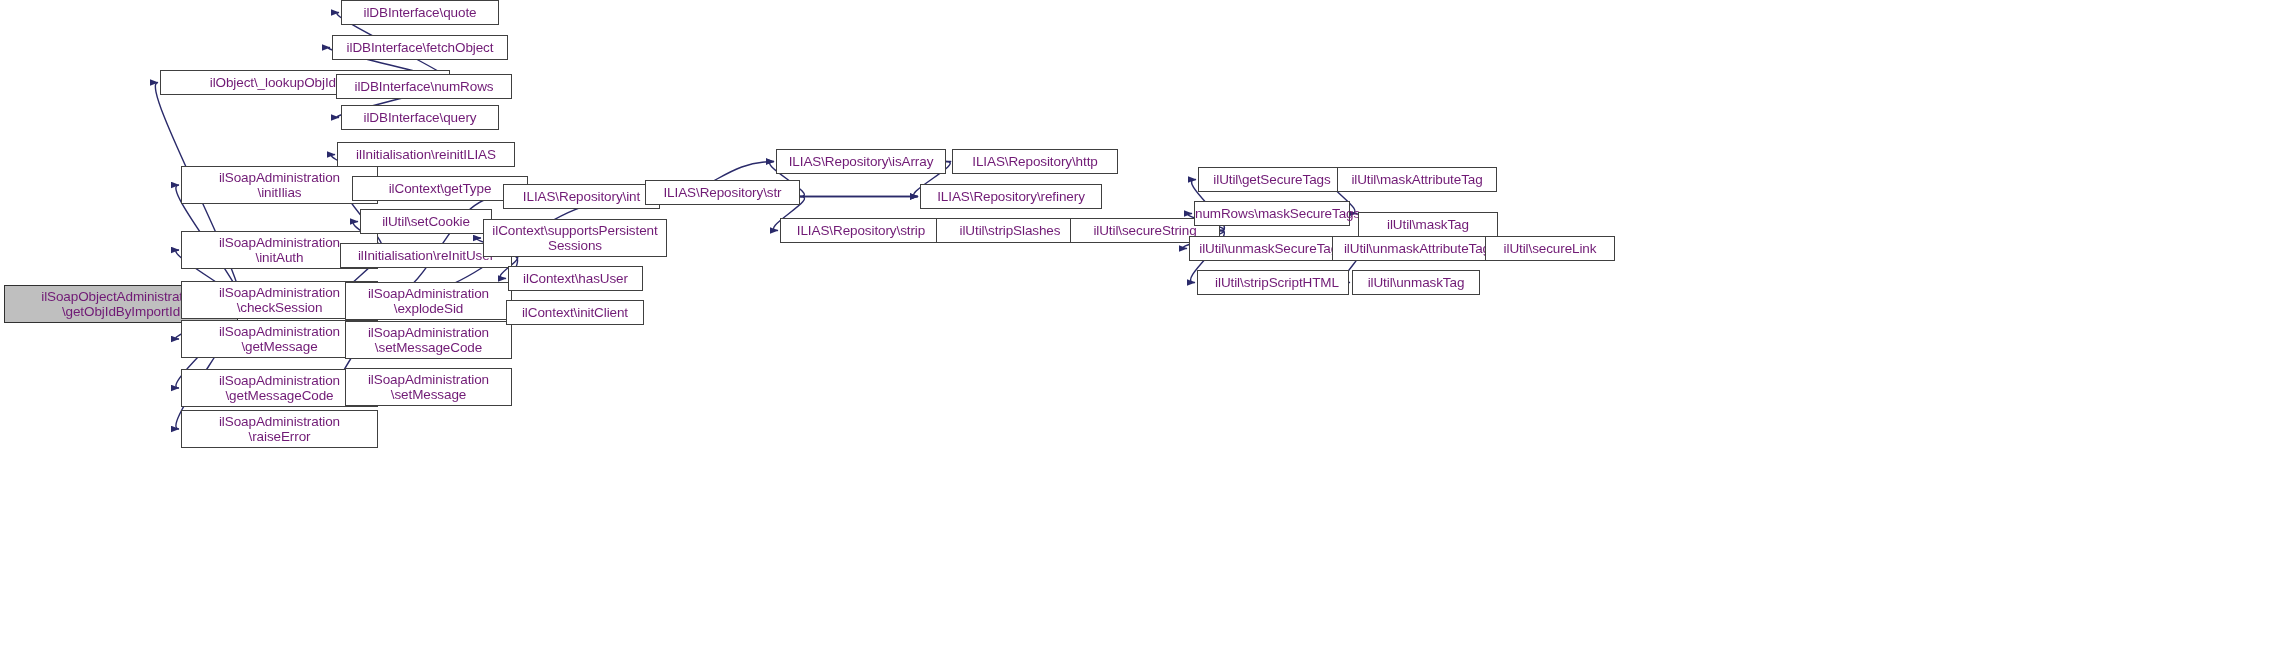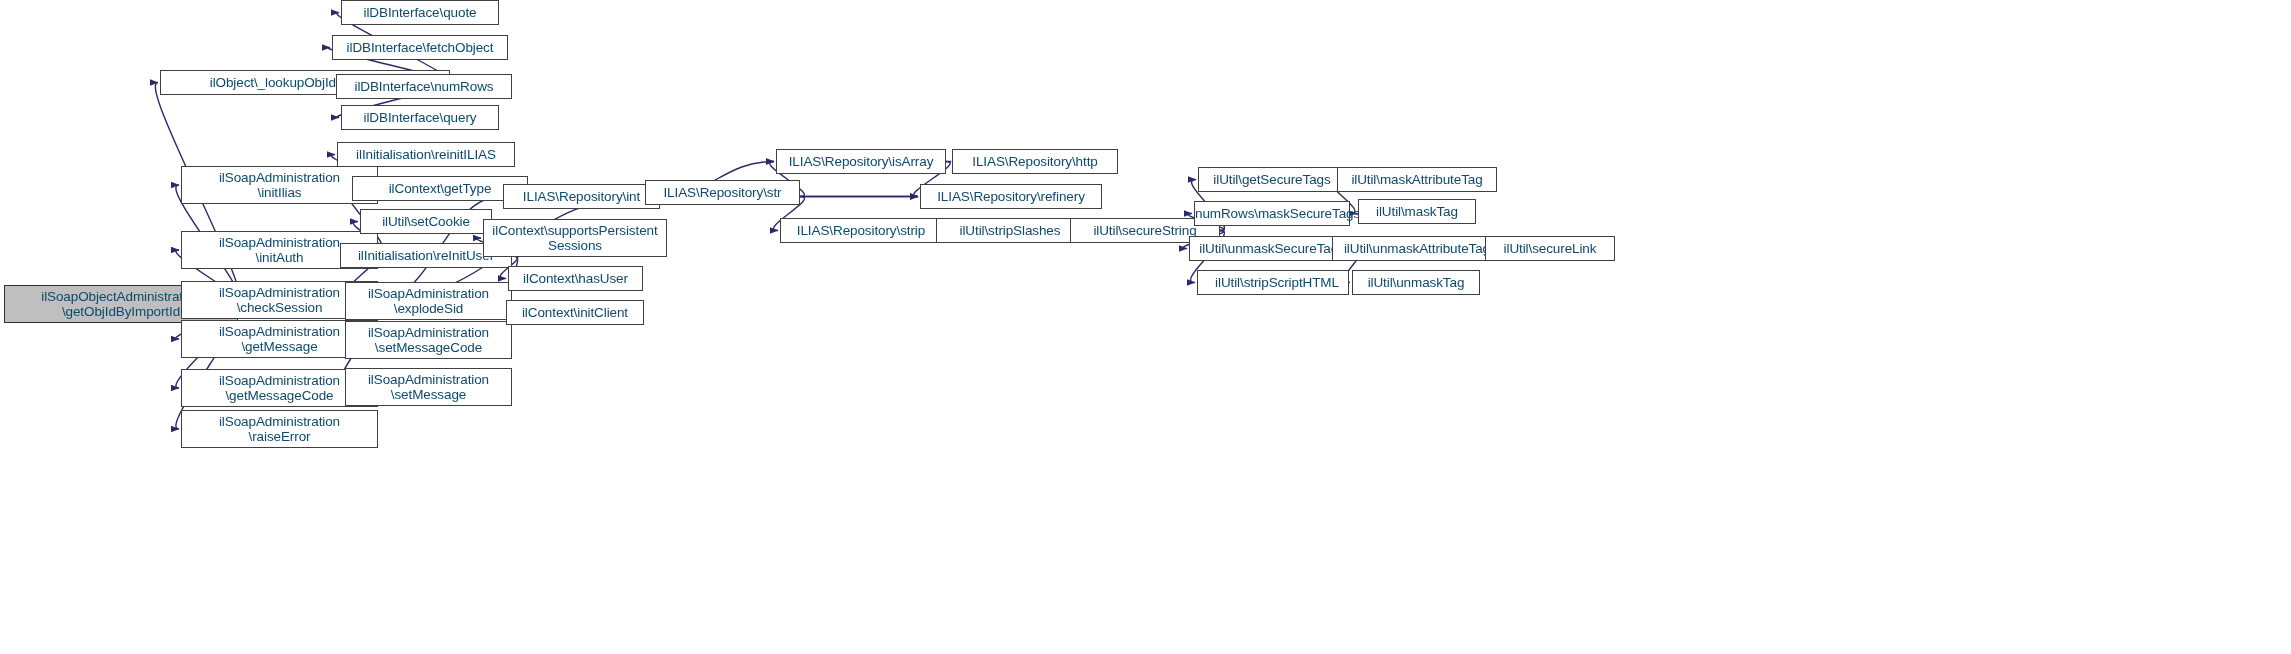--- a/index.html
+++ b/index.html
@@ -21,21 +21,21 @@
     top: 0;
     width: 2291px;
     height: 654px;
     pointer-events: none;
   }
   .node {
     position: absolute;
     box-sizing: border-box;
     border: 1px solid #404040;
     background: #ffffff;
-    color: #0c4a6e;
+    color: #701a75;
     font-size: 13.5px;
     line-height: 15px;
     display: flex;
     align-items: center;
     justify-content: center;
     text-align: center;
     white-space: pre-line;
     letter-spacing: -0.1px;
     z-index: 2;
   }
@@ -146,18 +146,18 @@
       <div class="node" style="left: 928px; top: 149px; width: 166px; height: 25px; margin-left: 24px;"><span class="lbl">ILIAS\Repository\http</span></div>
       <div class="node" style="left: 920px; top: 184px; width: 182px; height: 25px;"><span class="lbl">ILIAS\Repository\refinery</span></div>
       <div class="node" style="left: 780px; top: 218px; width: 162px; height: 25px;"><span class="lbl">ILIAS\Repository\strip</span></div>
       <div class="node" style="left: 936px; top: 218px; width: 148px; height: 25px;"><span class="lbl">ilUtil\stripSlashes</span></div>
       <div class="node" style="left: 1070px; top: 218px; width: 150px; height: 25px;"><span class="lbl">ilUtil\secureString</span></div>
       <div class="node" style="left: 1198px; top: 167px; width: 148px; height: 25px;"><span class="lbl">ilUtil\getSecureTags</span></div>
       <div class="node" style="left: 1194px; top: 201px; width: 156px; height: 25px;"><span class="lbl">numRows\maskSecureTags</span></div>
       <div class="node" style="left: 1189px; top: 236px; width: 166px; height: 25px;"><span class="lbl">ilUtil\unmaskSecureTags</span></div>
       <div class="node" style="left: 1197px; top: 270px; width: 152px; height: 25px; padding-left: 8px;"><span class="lbl">ilUtil\stripScriptHTML</span></div>
       <div class="node" style="left: 1337px; top: 167px; width: 160px; height: 25px;"><span class="lbl">ilUtil\maskAttributeTag</span></div>
-      <div class="node" style="left: 1358px; top: 199px; width: 118px; height: 25px;"><span class="lbl">ilUtil\maskTag</span></div>
+      <div class="node" style="left: 1358px; top: 212px; width: 140px; height: 25px;"><span class="lbl">ilUtil\maskTag</span></div>
       <div class="node" style="left: 1332px; top: 236px; width: 170px; height: 25px;"><span class="lbl">ilUtil\unmaskAttributeTag</span></div>
       <div class="node" style="left: 1352px; top: 270px; width: 128px; height: 25px;"><span class="lbl">ilUtil\unmaskTag</span></div>
       <div class="node" style="left: 1485px; top: 236px; width: 130px; height: 25px;"><span class="lbl">ilUtil\secureLink</span></div>
     </div>
 </div>
 
 </body></html>

